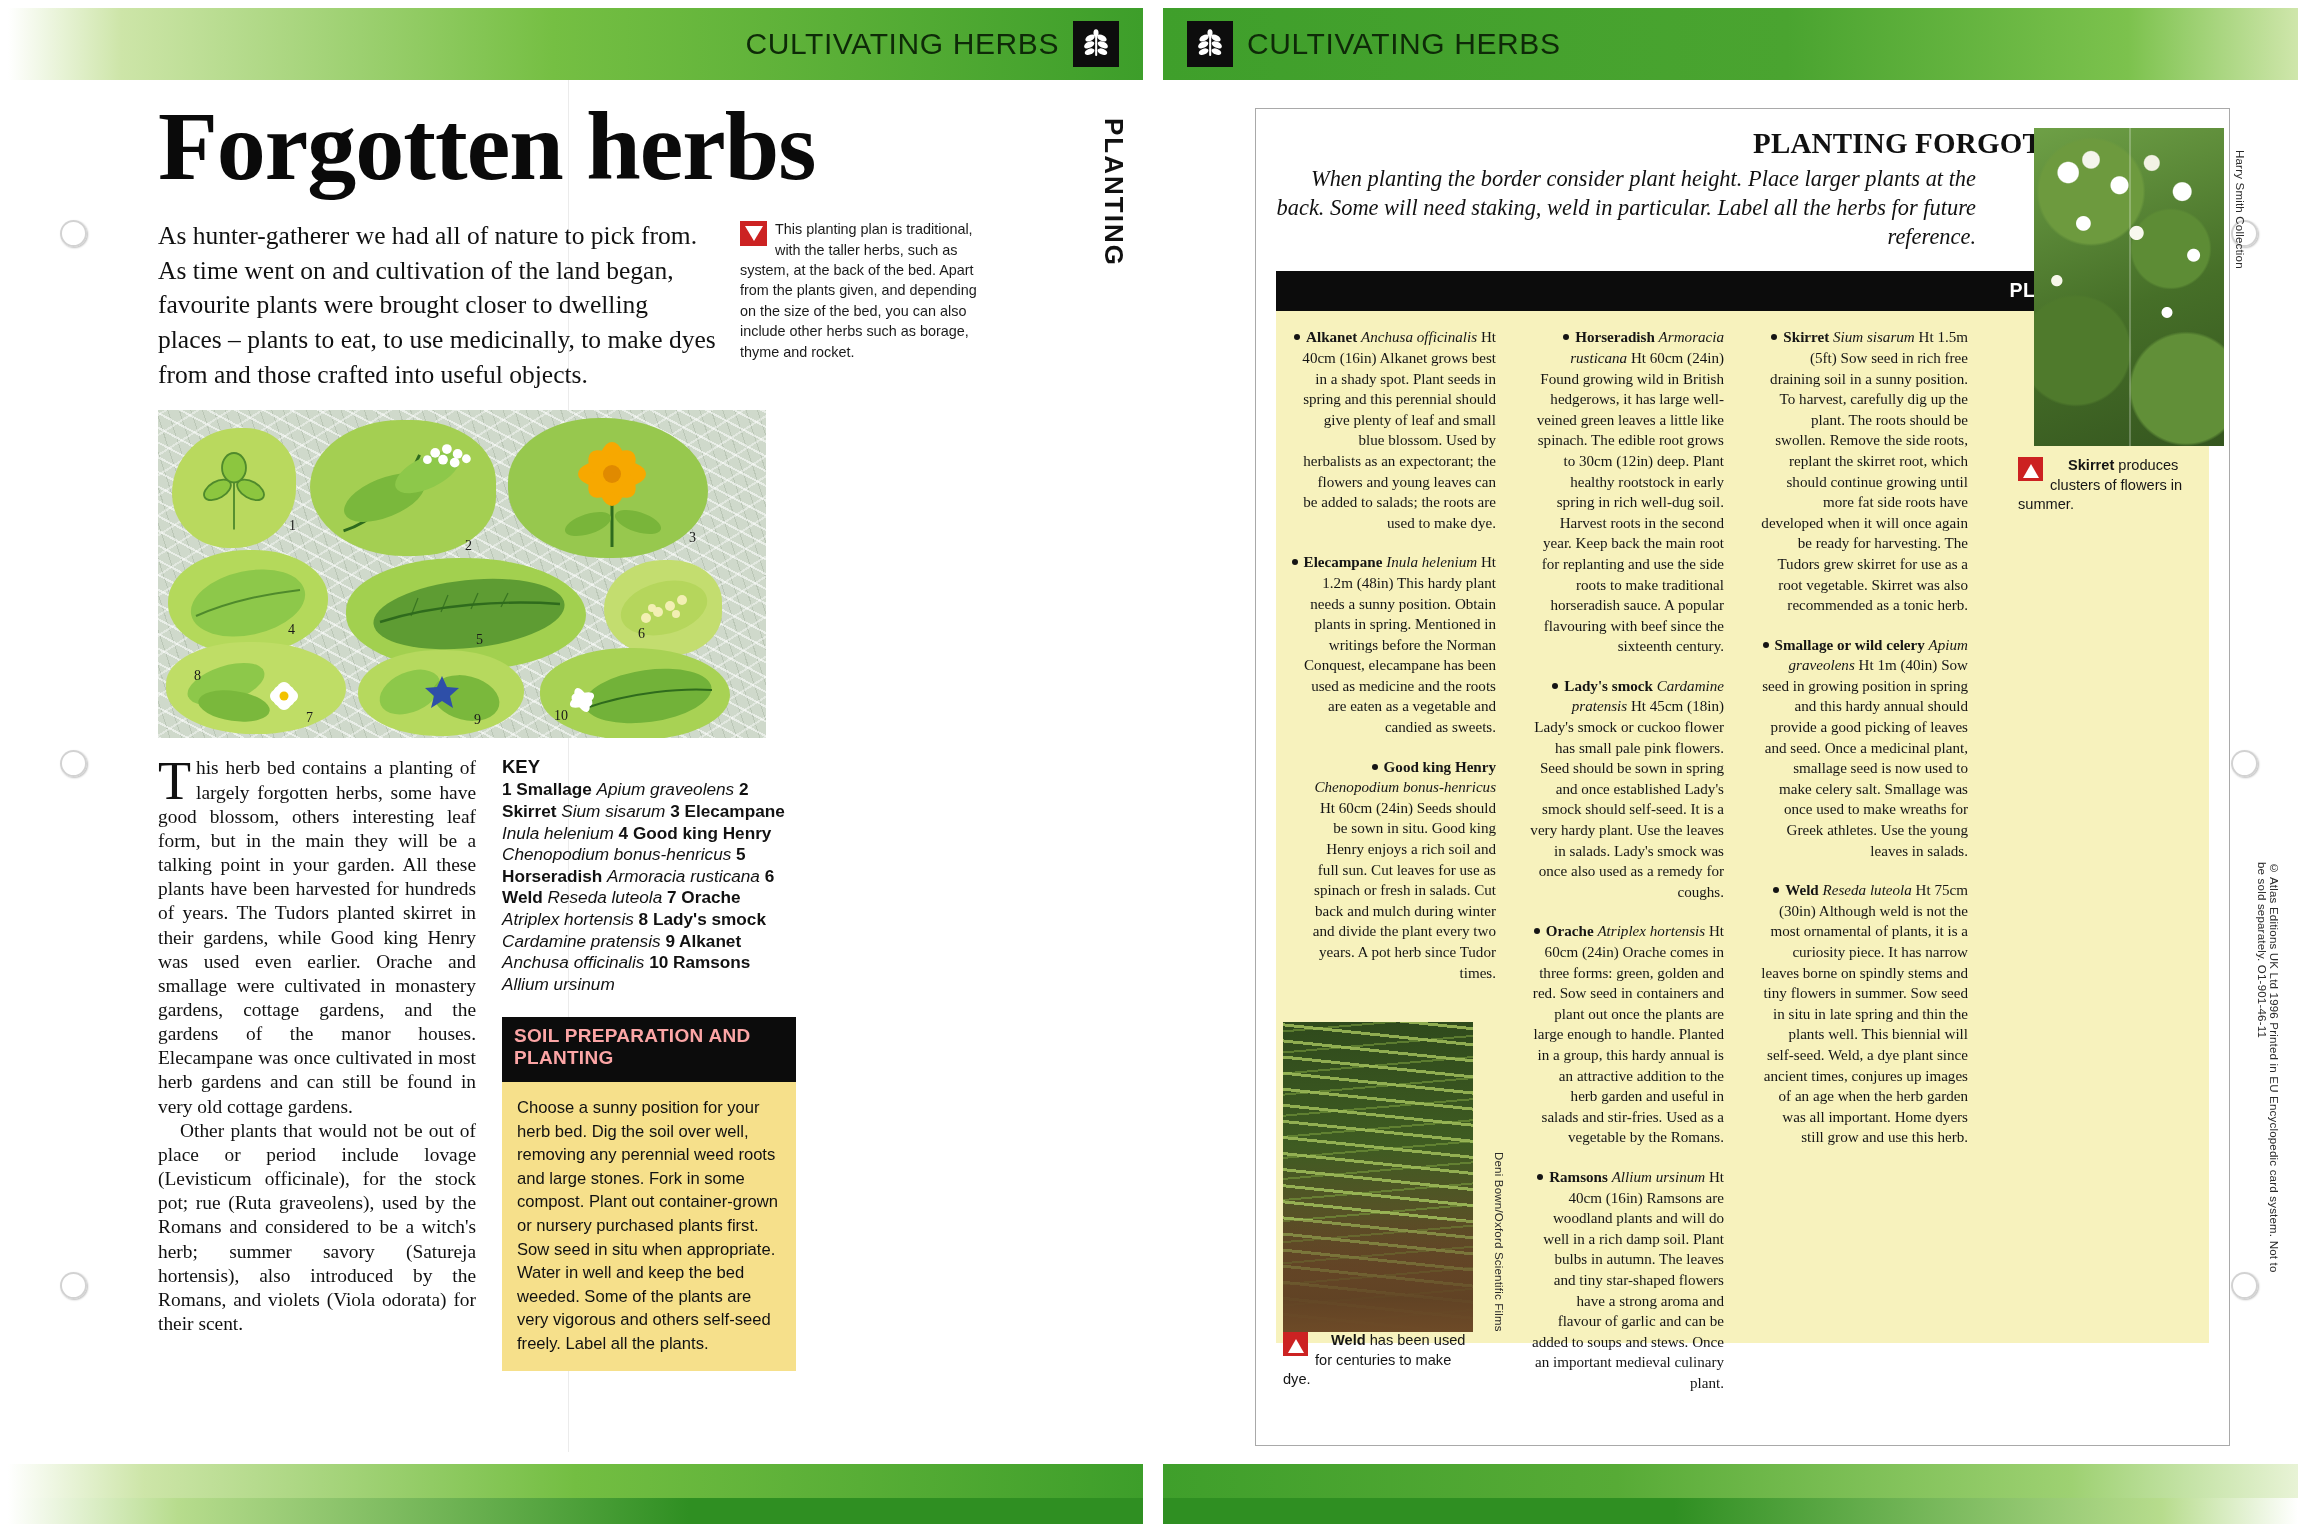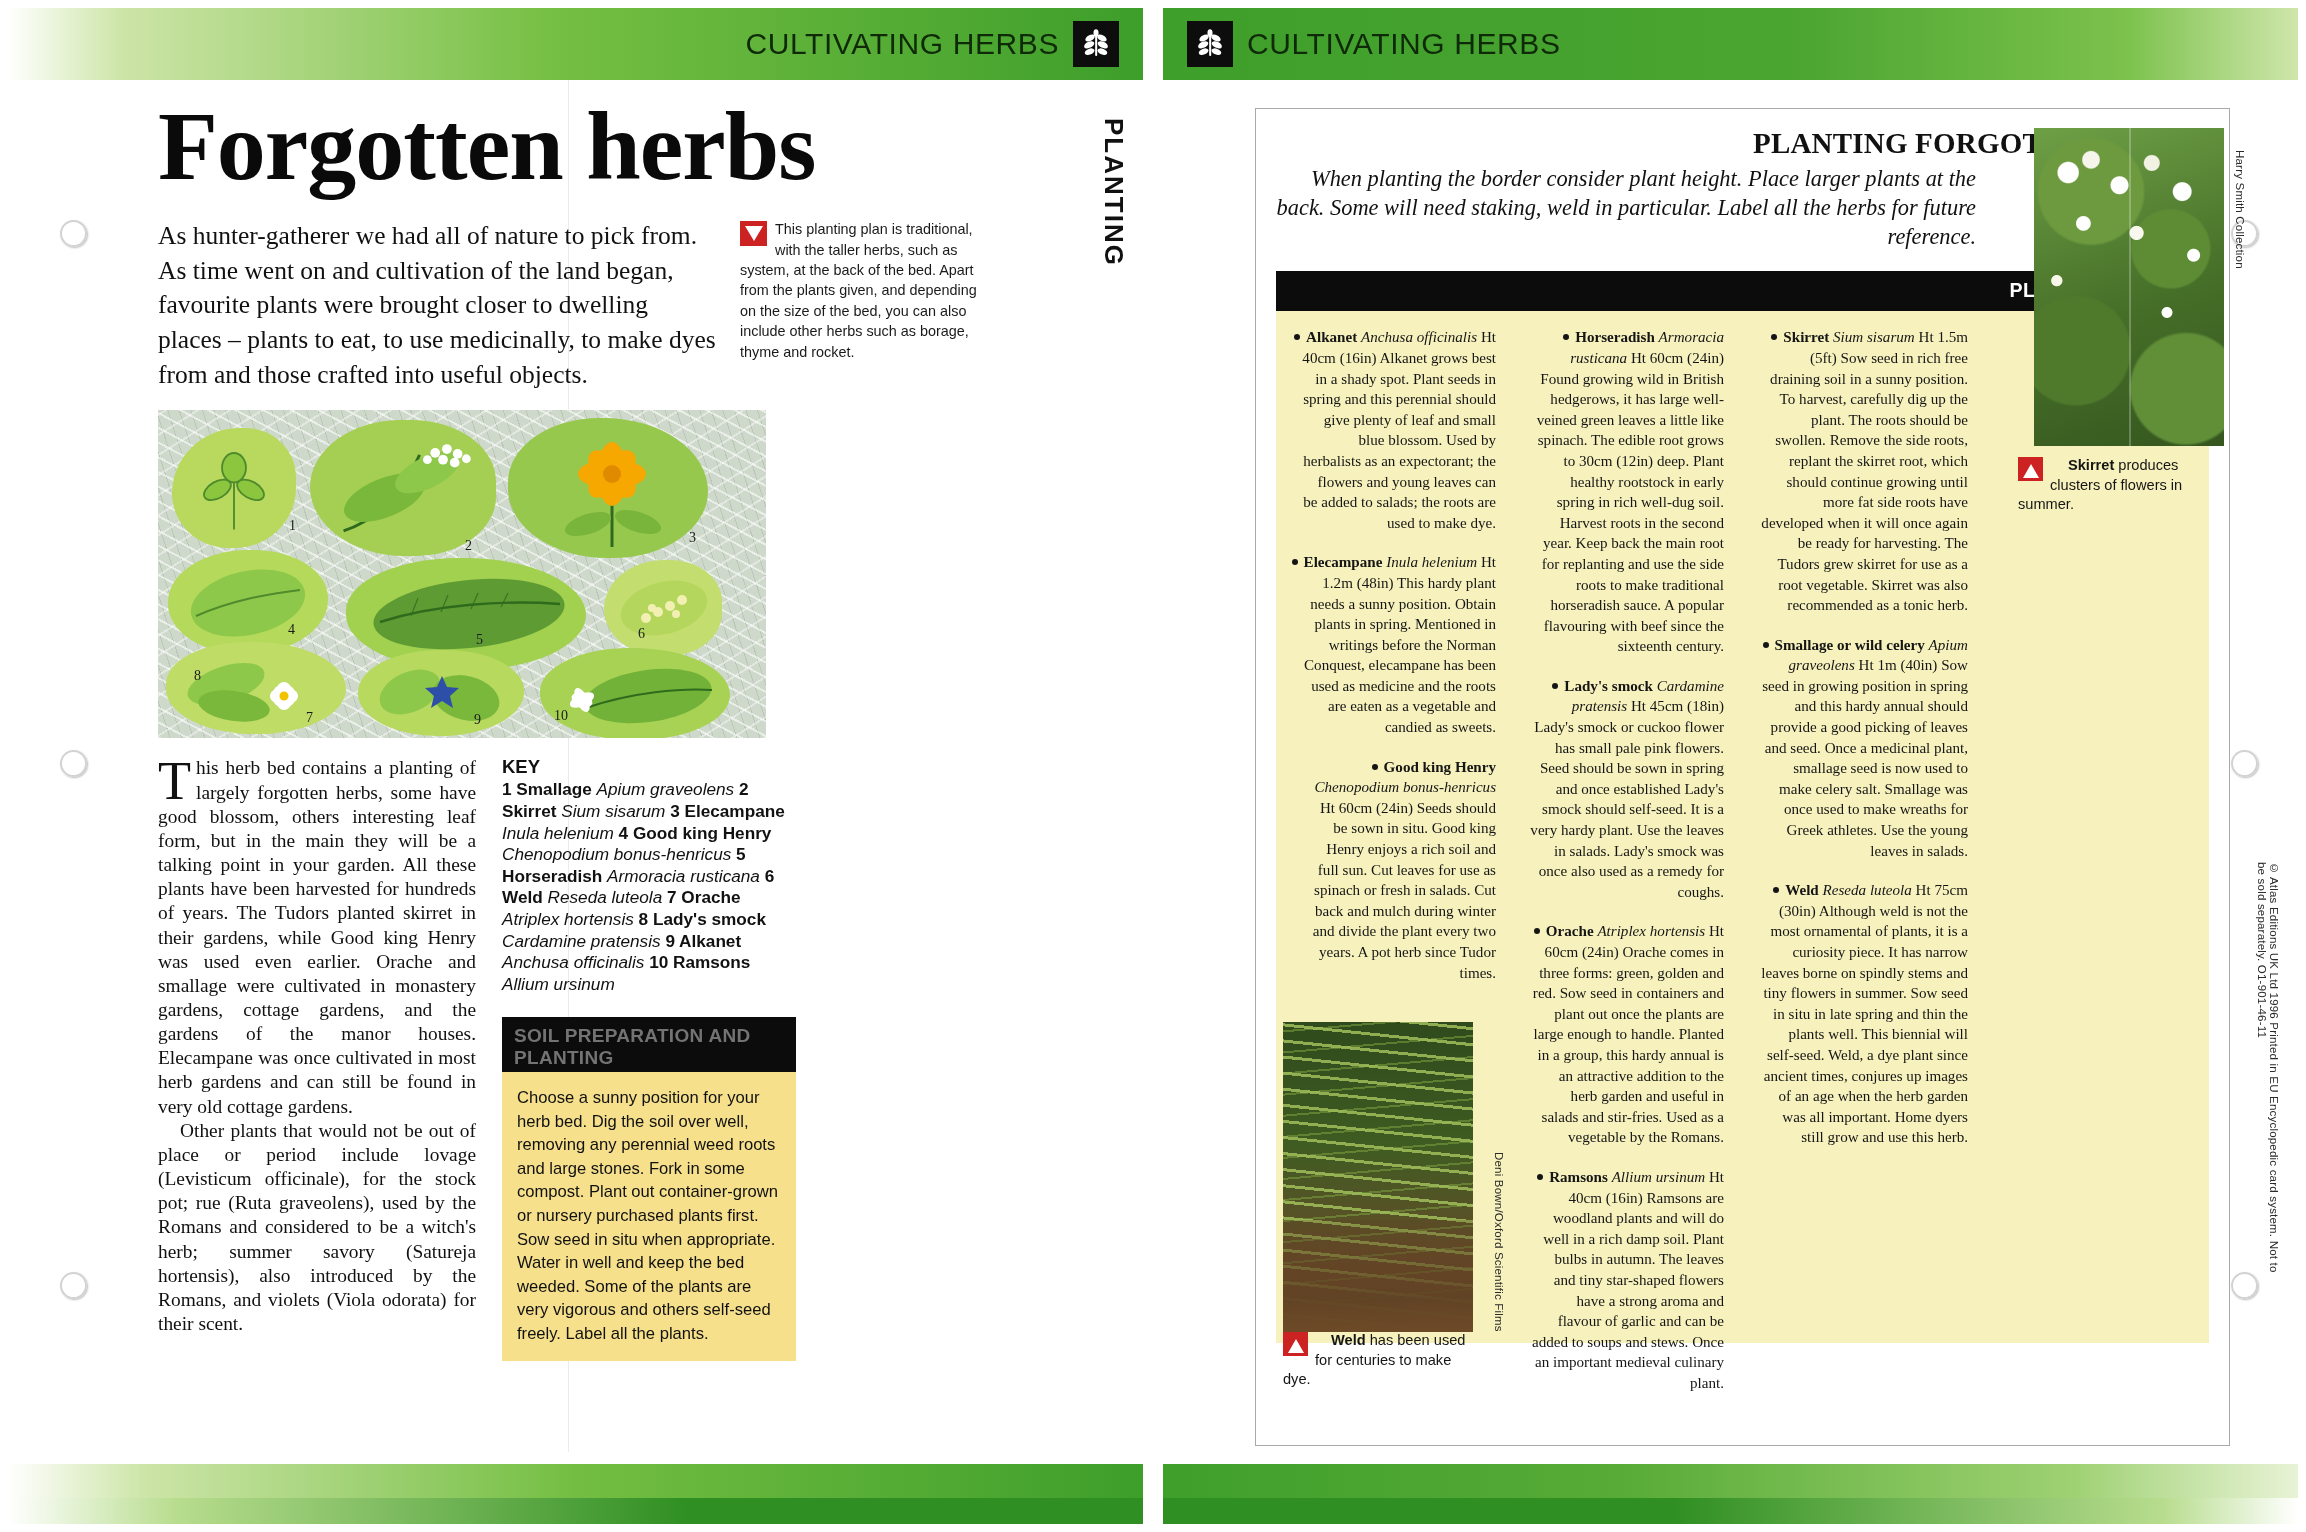--- a/index.html
+++ b/index.html
@@ -165,23 +165,23 @@
     font-family: "Liberation Sans", sans-serif;
   }
   .key-body {
     font-size: 17.2px; line-height: 1.255; color: #111;
     font-family: "Liberation Sans", sans-serif;
   }
   .key-body b { font-weight: 700; }
   .key-body i { font-style: italic; }
 
   .blackbar {
-    background: #0c0c0c; color: #737373;
+    background: #0c0c0c; color: #fca5a5;
     font-size: 19px; font-weight: 700; letter-spacing: .3px;
-    padding: 8px 12px 3px 12px;
+    padding: 8px 12px 13px 12px;
     font-family: "Liberation Sans", sans-serif;
   }
   .yellowbox {
     background: #f6e08b;
     padding: 14px 15px 16px 15px;
     font-size: 16.6px; line-height: 1.42; color: #111;
     font-family: "Liberation Sans", sans-serif;
   }
   .soil-wrap { margin-top: 22px; }
 

